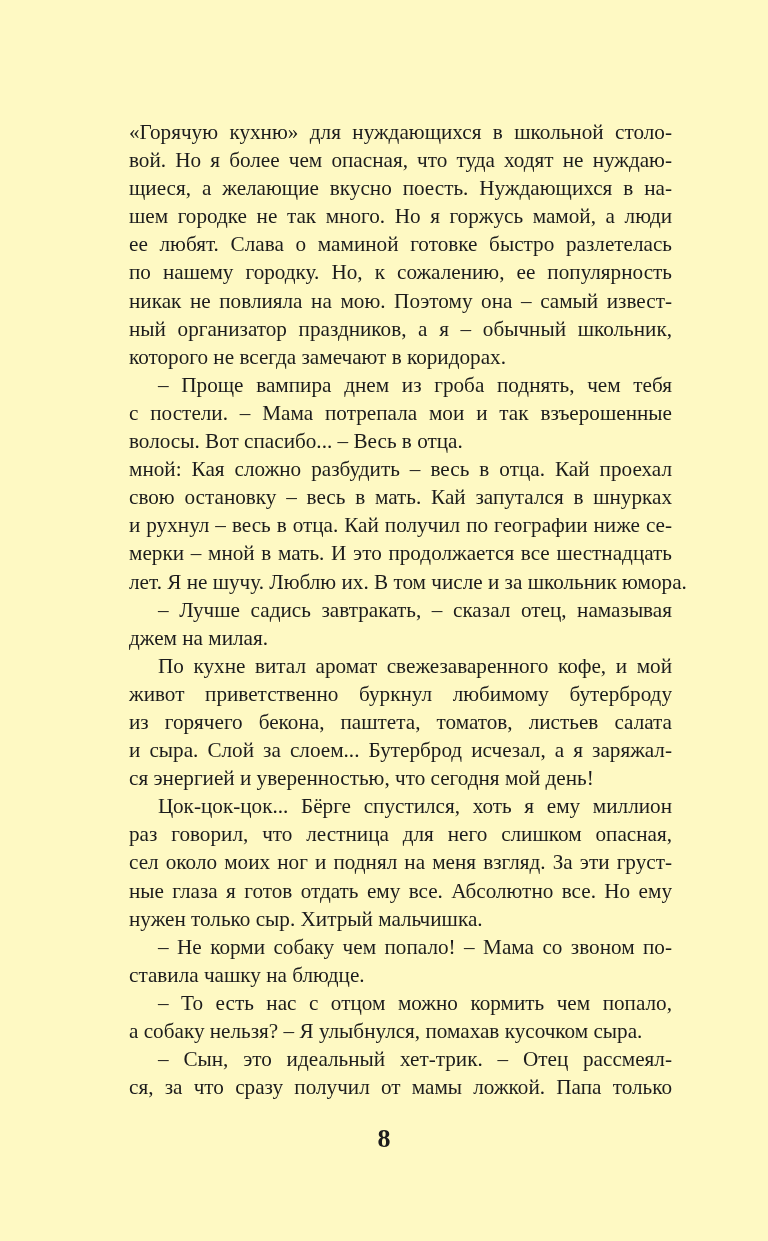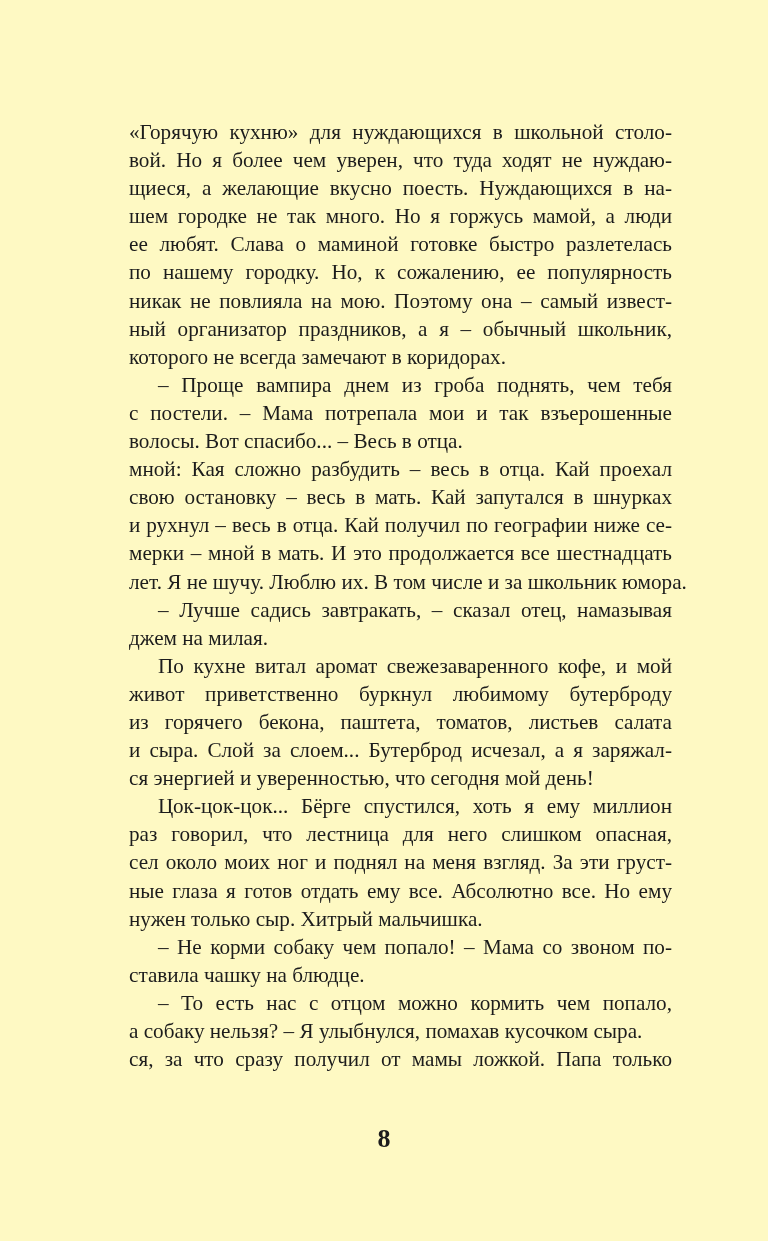--- a/index.html
+++ b/index.html
@@ -56,21 +56,21 @@
       line-height: 30px;
       color: #1c1c1c;
     }
   </style>
 </head>
 <body>
 
 <div class="page">
   <div class="text-block" id="text-block">
       <span class="line">«Горячую кухню» для нуждающихся в школьной столо-</span>
-      <span class="line">вой. Но я более чем уверен, что туда ходят не нуждаю-</span>
+      <span class="line">вой. Но я более чем опасная, что туда ходят не нуждаю-</span>
       <span class="line">щиеся, а желающие вкусно поесть. Нуждающихся в на-</span>
       <span class="line">шем городке не так много. Но я горжусь мамой, а люди</span>
       <span class="line">ее любят. Слава о маминой готовке быстро разлетелась</span>
       <span class="line">по нашему городку. Но, к сожалению, ее популярность</span>
       <span class="line">никак не повлияла на мою. Поэтому она – самый извест-</span>
       <span class="line">ный организатор праздников, а я – обычный школьник,</span>
       <span class="line last">которого не всегда замечают в коридорах.</span>
       <span class="line indent">– Проще вампира днем из гроба поднять, чем тебя</span>
       <span class="line">с постели. – Мама потрепала мои и так взъерошенные</span>
       <span class="line last">волосы. Вот спасибо... – Весь в отца.</span>
@@ -88,16 +88,17 @@
       <span class="line last">ся энергией и уверенностью, что сегодня мой день!</span>
       <span class="line indent">Цок-цок-цок... Бёрге спустился, хоть я ему миллион</span>
       <span class="line">раз говорил, что лестница для него слишком опасная,</span>
       <span class="line">сел около моих ног и поднял на меня взгляд. За эти груст-</span>
       <span class="line">ные глаза я готов отдать ему все. Абсолютно все. Но ему</span>
       <span class="line last">нужен только сыр. Хитрый мальчишка.</span>
       <span class="line indent">– Не корми собаку чем попало! – Мама со звоном по-</span>
       <span class="line last">ставила чашку на блюдце.</span>
       <span class="line indent">– То есть нас с отцом можно кормить чем попало,</span>
       <span class="line last">а собаку нельзя? – Я улыбнулся, помахав кусочком сыра.</span>
+      <span class="line indent">– Сын, это идеальный хет-трик. – Отец рассмеял-</span>
       <span class="line">ся, за что сразу получил от мамы ложкой. Папа только</span>
     </div>
   <div class="page-number">8</div>
 </div>
 
 </body></html>

